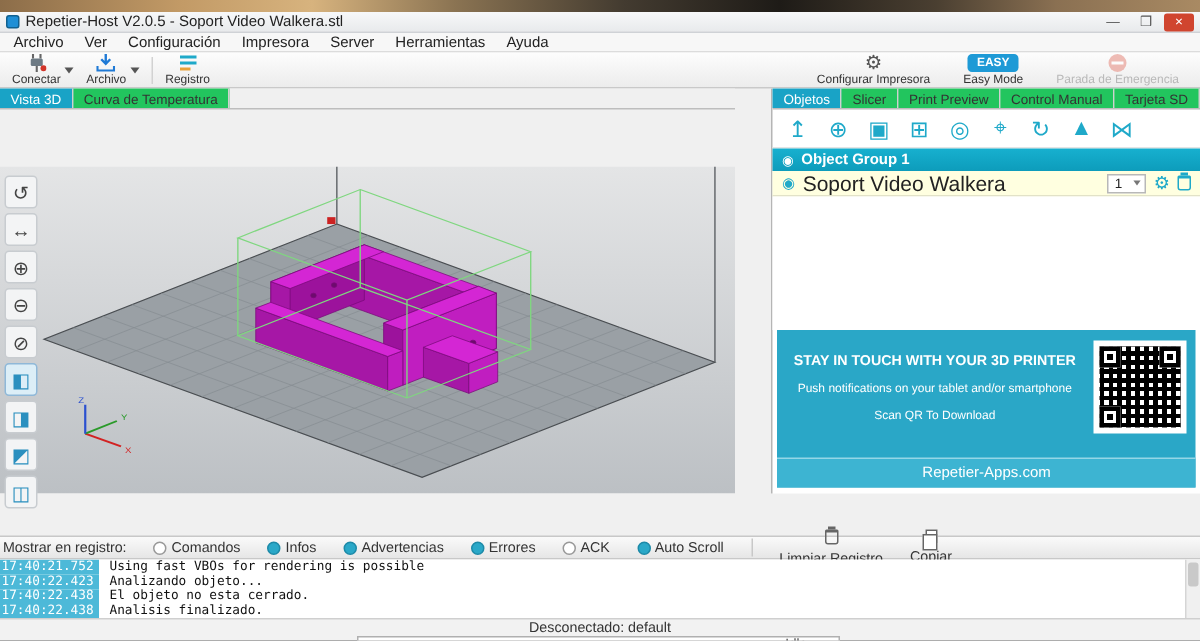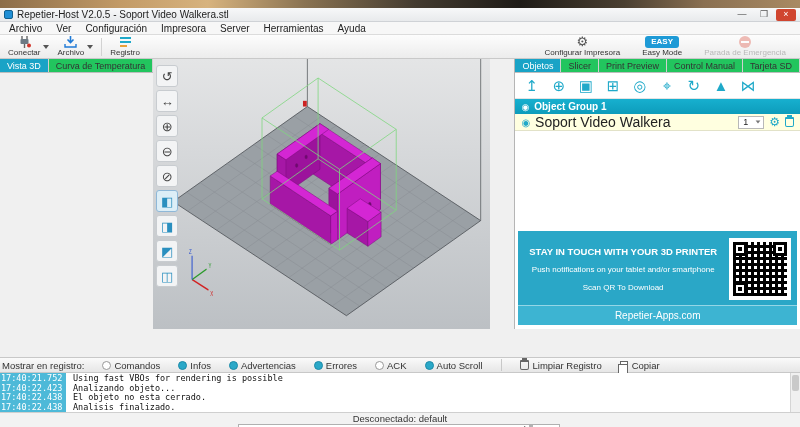--- a/index.html
+++ b/index.html
@@ -32,21 +32,21 @@
   .tb-right { margin-left:auto; display:flex; align-items:center; gap:14px; padding-right:6px; }
   .gear-glyph { font-size:13px; color:#555; line-height:12px; }
   .easy-pill { background:#1e9ad6; color:#fff; font-size:8px; font-weight:bold; border-radius:3px; padding:1px 6px; line-height:10px; }
   .emerg { opacity:.65; }
   .emerg-icon { width:12px; height:12px; border-radius:50%; background:#e89a90; position:relative; }
   .emerg-icon::after { content:""; position:absolute; left:2px; top:5px; width:8px; height:2px; background:#fff; }
   .emerg .tb-label { color:#9a9a9a; }
 
   
   .main { flex:1; display:flex; min-height:0; }
-  .left-pane { width:535px; display:flex; flex-direction:row; }
+  .left-pane { width:535px; display:flex; flex-direction:column;gap:38px; }
   .right-pane { flex:1; border-left:1px solid #b5b5b5; background:#fff; display:flex; flex-direction:column;margin-left:24px; }
 
   .tabrow { height:14px; background:#f0f0f0; display:flex; border-bottom:1px solid #bdbdbd; }
   .tab { font-size:9px; line-height:14px; padding:0 7px; background:#22c55e; border-right:1px solid #d0d0d0; color:#333; white-space:nowrap; }
   .tab.active { background:#19a3c6; color:#fff; }
 
   .viewport { flex:1; position:relative; min-height:0; }
   .scene { position:absolute; inset:0; width:100%; height:100%; }
   .view-tools { position:absolute; left:3px; top:6px; display:flex; flex-direction:column; gap:3px; }
   .vt { width:22px; height:22px; background:#f3f4f5; border:1px solid #c8ccd0; border-radius:3px; display:flex; align-items:center; justify-content:center; font-size:13px; color:#444; }
@@ -65,41 +65,41 @@
   .count-box .caret-down { border-top-color:#777; margin-left:auto; margin-right:2px; transform:scale(.8); }
   .row-gear { font-size:12px; color:#1fa9c9; line-height:12px; }
   .trash { width:9px; height:10px; border:1px solid #1fa9c9; border-top:2px solid #1fa9c9; border-radius:1px 1px 2px 2px; position:relative; }
   .trash::before { content:""; position:absolute; top:-4px; left:1px; width:5px; height:2px; background:#1fa9c9; }
   .trash.gray, .trash.gray::before { border-color:#666; background:transparent; }
   .trash.gray { border-color:#666; }
   .trash.gray::before { background:#666; }
 
   .right-fill { flex:1; background:#fff; }
   .promo { margin:0 3px 4px 3px; background:#2aa7c7; display:flex; flex-direction:column; }
-  .promo-main { display:flex; padding:7px 6px 5px 6px; gap:7px; align-items:center; }
+  .promo-main { display:flex; padding:7px 6px 16px 6px; gap:7px; align-items:center; }
   .promo-text { flex:1; color:#fff; text-align:center; }
   .promo-title { font-size:9.5px; font-weight:bold; line-height:1.25; }
   .promo-line1 { font-size:8px; margin-top:7px; line-height:1.3; }
   .promo-line2 { font-size:8px; margin-top:8px; }
   .qr { width:62px; height:62px; background:#fff; padding:4px; flex:0 0 auto; }
   .qr-inner { width:100%; height:100%; position:relative;
     background-image:repeating-linear-gradient(0deg,#000 0 3px,transparent 3px 6px),repeating-linear-gradient(90deg,#000 0 3px,#fff 3px 6px); }
   .finder { position:absolute; width:14px; height:14px; background:#fff; border:3px solid #000; }
   .finder::after { content:""; position:absolute; inset:2px; background:#000; }
   .f-tl { left:0; top:0; } .f-tr { right:0; top:0; } .f-bl { left:0; bottom:0; }
   .promo-btn { height:20px; background:#3db4d2; border-top:1px solid rgba(255,255,255,.45); color:#fff; font-size:10px; display:flex; align-items:center; justify-content:center; }
 
   
   .log-header { height:16px; background:linear-gradient(#fafafa,#e6e6e6); border-top:1px solid #c8c8c8; border-bottom:1px solid #c8c8c8; display:flex; align-items:center; gap:18px; padding:0 2px;margin-top:28px; }
   .log-label { font-size:9.5px; color:#333; }
   .filter { display:flex; align-items:center; gap:3px; font-size:9.5px; color:#333; }
   .dot { width:9px; height:9px; border-radius:50%; background:#fff; border:1px solid #999; }
   .dot.active { background:#2aa8c8; border-color:#1d8aa8; }
   .log-sep { width:1px; height:12px; background:#c8c8c8; }
-  .log-action { display:flex; align-items:center; gap:4px; font-size:9.5px; color:#333; }
+  .log-action { display:flex; align-items:center; gap:4px; font-size:9.5px; color:#333;flex-direction:column; }
   .copy-ic { width:8px; height:9px; border:1px solid #666; background:#fff; position:relative; }
   .copy-ic::before { content:""; position:absolute; left:-3px; top:2px; width:8px; height:9px; border:1px solid #666; background:#fff; }
 
   .log-body { height:39px; background:#fff; position:relative; overflow:hidden; font-family:"DejaVu Sans Mono", monospace; }
   .log-row { display:flex; height:9.75px; align-items:center; }
   .log-time { width:66px; background:#4db9d8; color:#fff; font-size:8.5px; padding-left:1px; height:100%; display:flex; align-items:center; flex:0 0 auto; }
   .log-text { font-size:8.5px; color:#111; padding-left:7px; white-space:nowrap; }
   .log-scroll { position:absolute; right:0; top:0; bottom:0; width:10px; background:#f0f0f0; border-left:1px solid #d5d5d5; }
   .log-thumb { position:absolute; left:1px; right:1px; top:2px; height:16px; background:#c9c9c9; border-radius:2px; }
 

